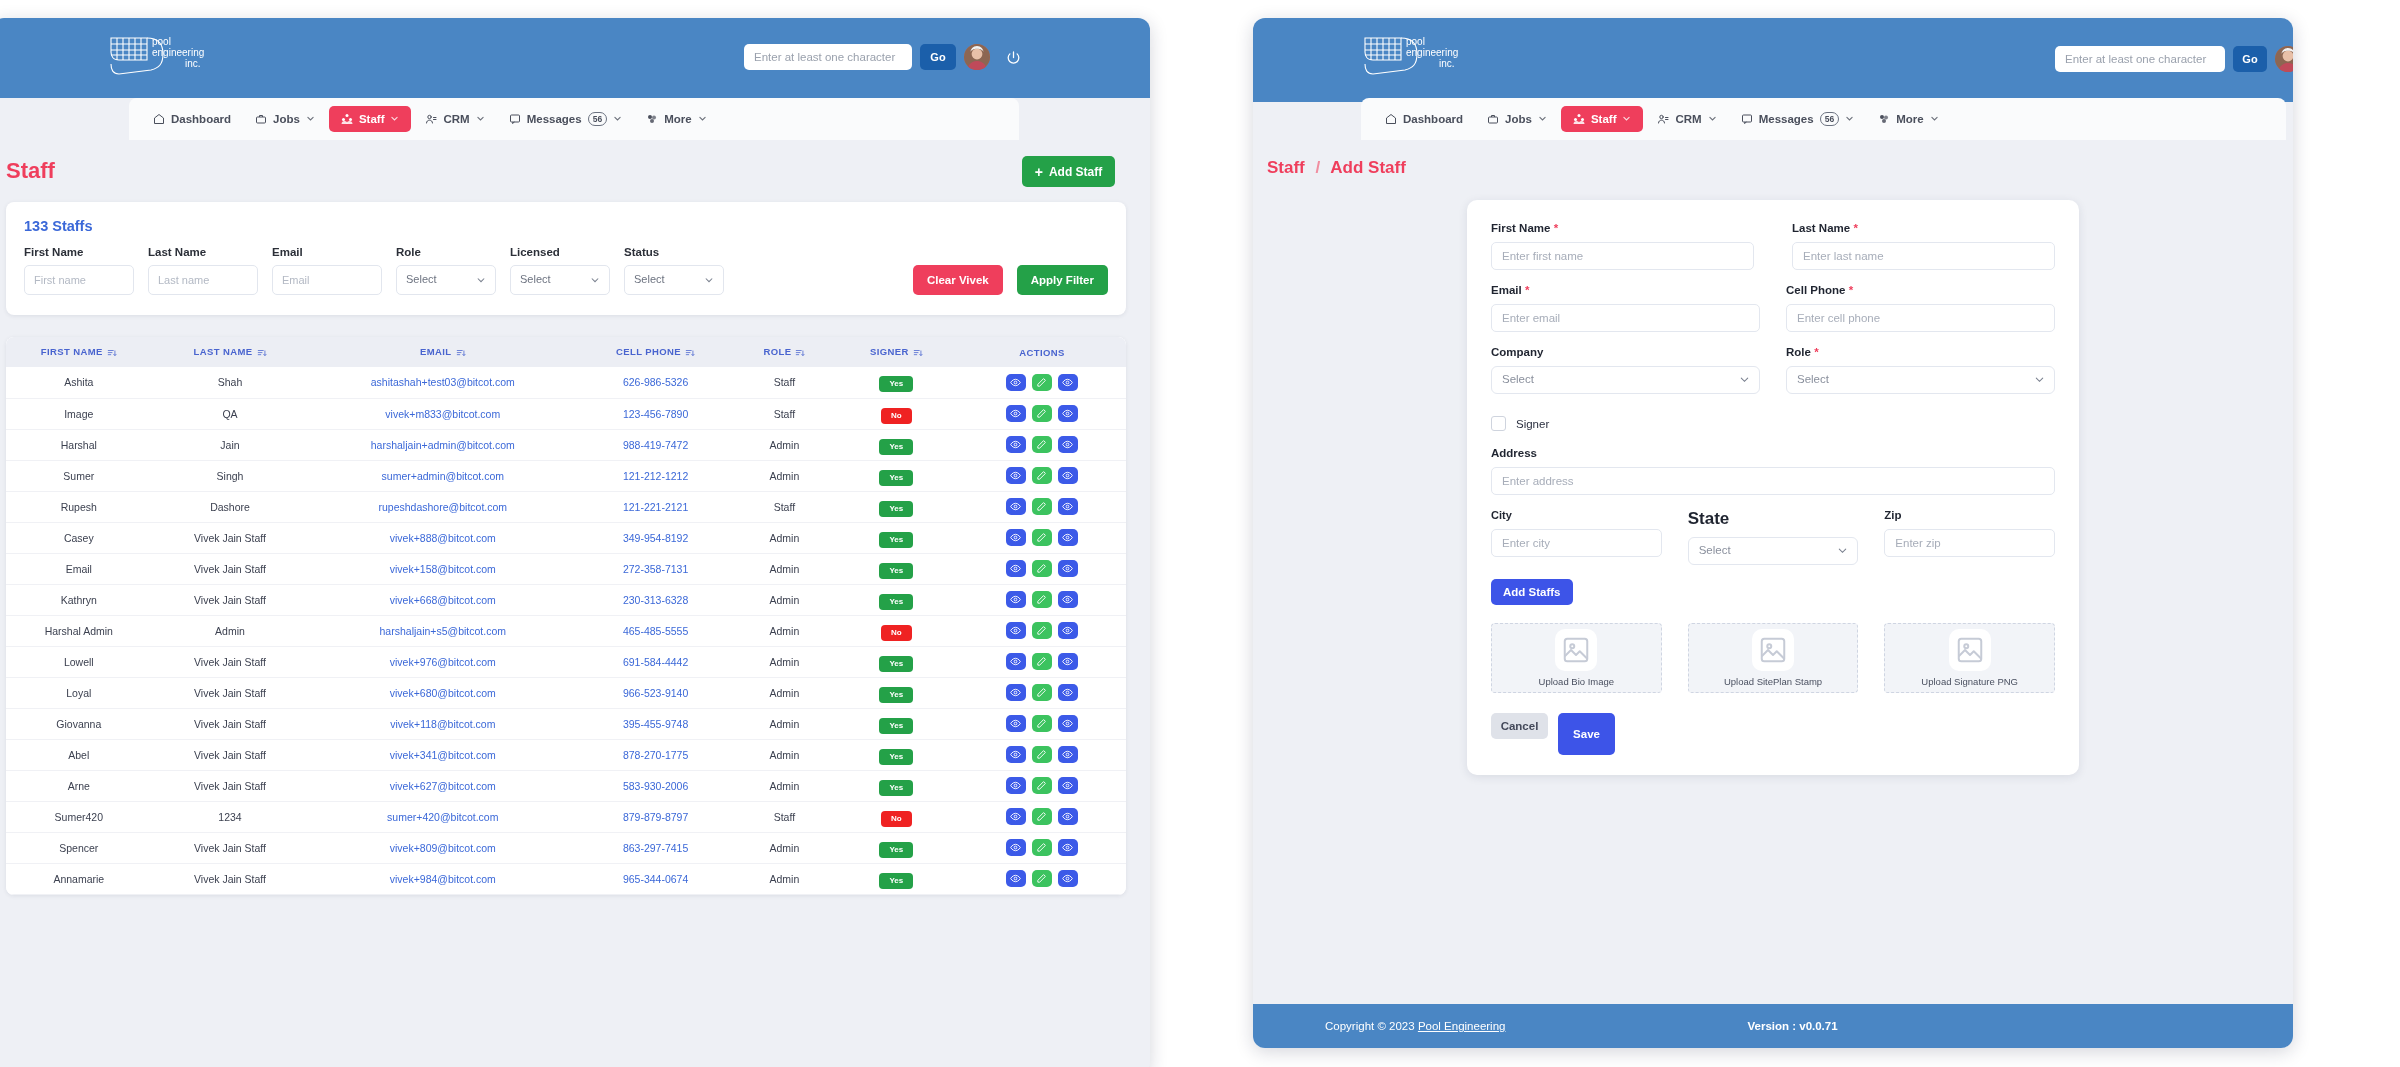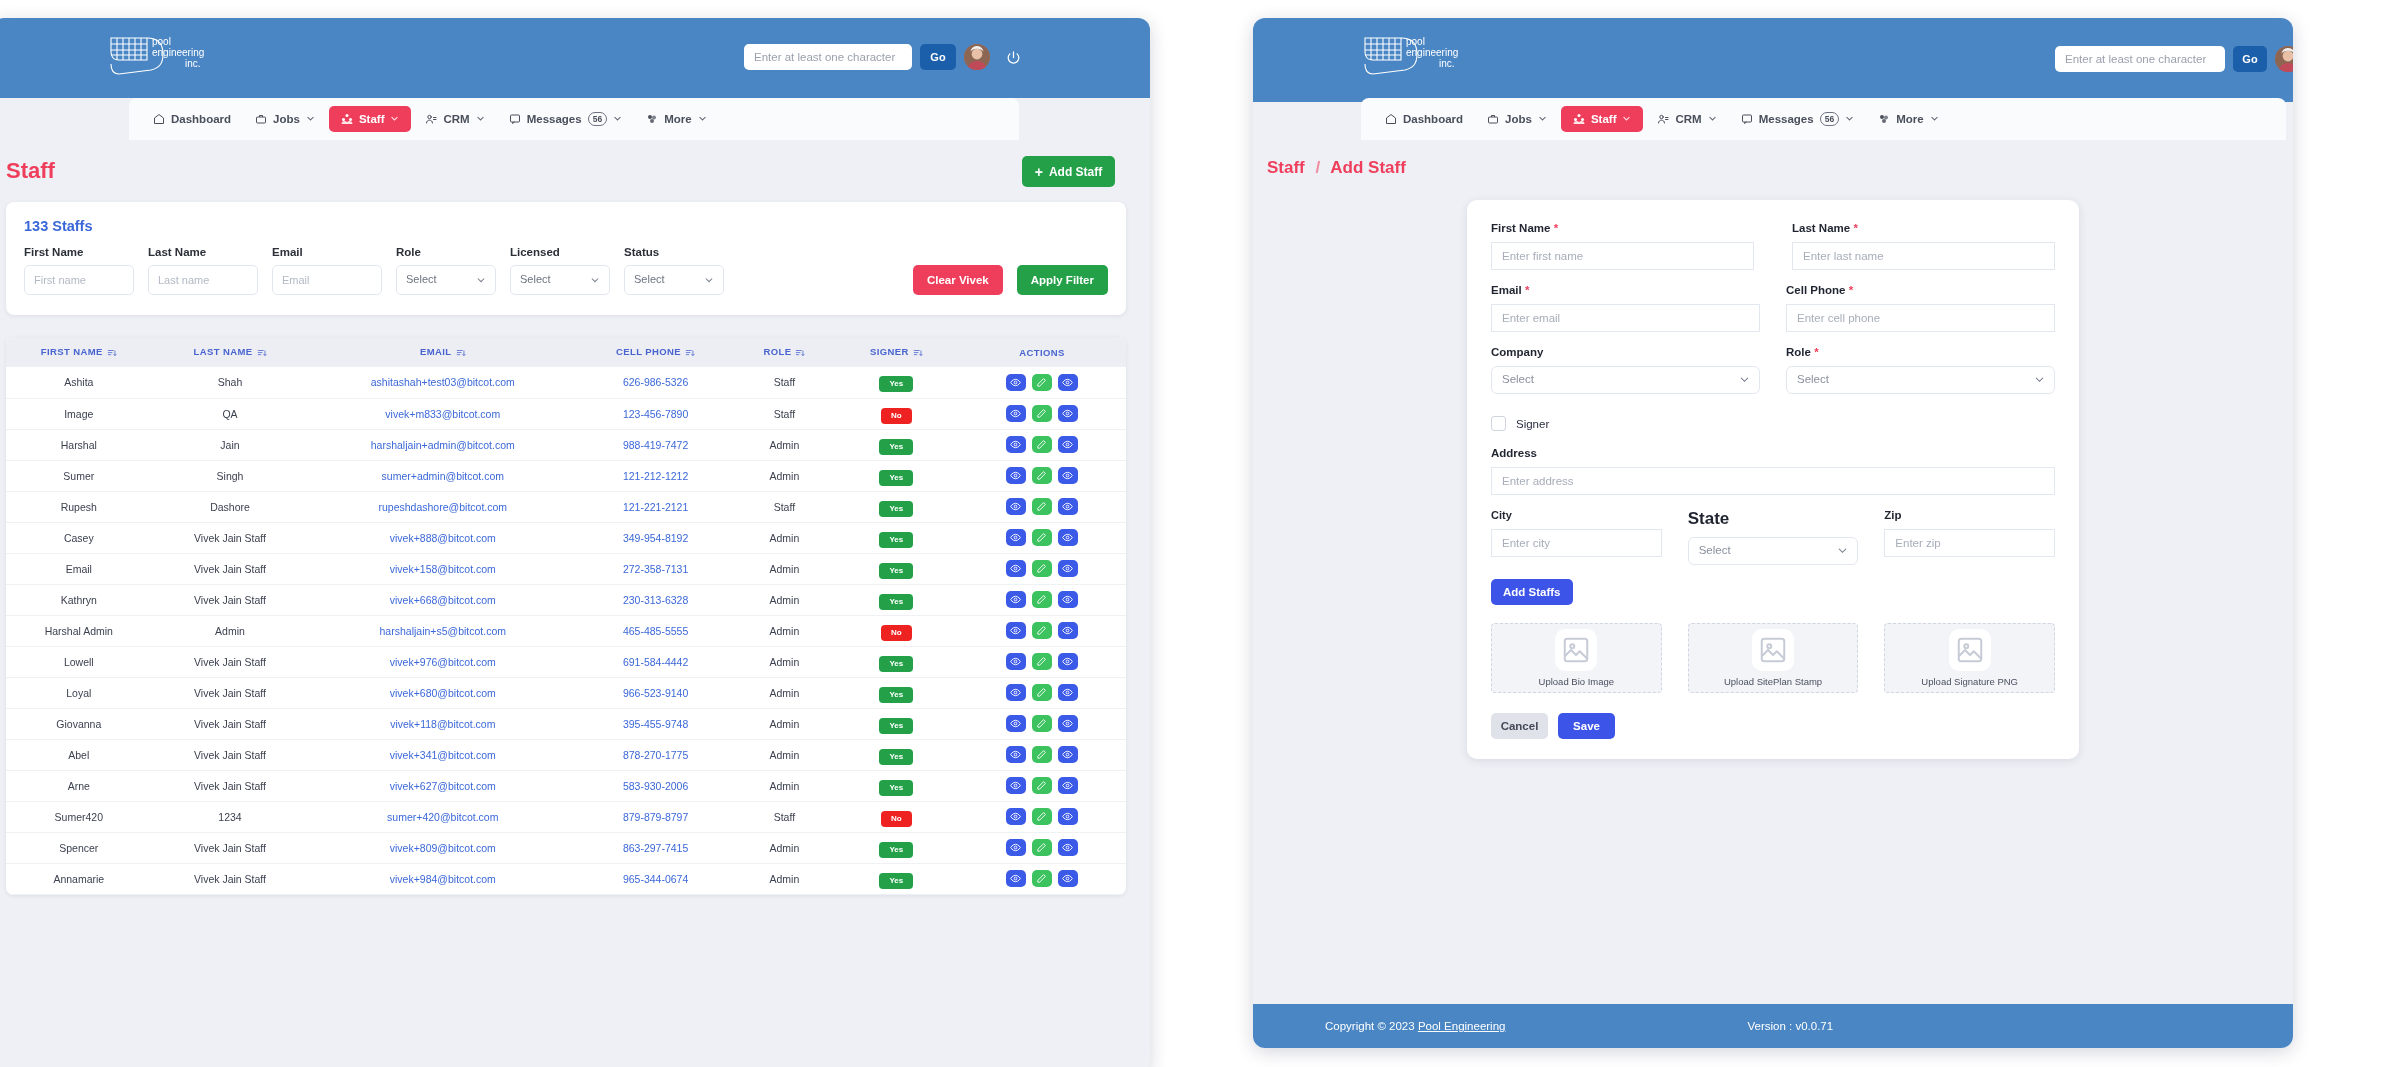--- a/index.html
+++ b/index.html
@@ -129,21 +129,21 @@
   
   .crumb { font-weight: 700; }
   .crumb .c1 { color:#ef3e5c; }
   .crumb .sep { color:#f08ea0; margin:0 6px; }
   .crumb .c2 { color:#ef3e5c; }
 
   .form-card { background:#fff; border-radius:10px; box-shadow: 0 2px 10px rgba(30,40,70,.10); }
   .lbl { color:#1f2430; font-weight:700; display:block; }
   .req { color:#ef3e5c; }
   .inp {
-    width:100%; border:1px solid #e3e7ef; border-radius:0; background:#fff;
+    width:100%; border:1px solid #e3e7ef; border-radius:5px; background:#fff;
     color:#333a47; outline:none; font-family:"Liberation Sans", sans-serif;
   }
   .inp::placeholder { color:#a7adb9; }
   .sel {
     width:100%; border:1px solid #e3e7ef; border-radius:6px; background:#fff;
     color:#8a909d; outline:none; appearance:none; -webkit-appearance:none; cursor:pointer;
     font-family:"Liberation Sans", sans-serif;
   }
   .chk {
     width:15px; height:15px; border:1px solid #cfd4de; border-radius:3px; background:#fff;
@@ -1289,28 +1289,28 @@
                   <path d="M3 17l5-5 4 4 3-3 6 6"></path>
                 </svg>
               </div>
               <div class="ulabel" style="font-size: 9.5px; margin-top: 5px;">Upload Signature PNG</div>
             </div>
           </div>
 
         
         <div style="display:flex; gap:10px; margin-top:20px;">
           <button class="btn-grey" style="height:26px;width:57px;font-size:11.5px;">Cancel</button>
-          <button class="btn-blue" style="height:26px;width:57px;font-size:11.5px;">Save</button>
+          <button class="btn-blue" style="height:42px;width:57px;font-size:11.5px;">Save</button>
         </div>
       </div>
 
       <div class="footer" style="height:44px;">
         <div style="margin-left:72px;font-size:11.5px;">
           <span>Copyright © 2023</span>
           <a href="#">Pool Engineering</a>
         </div>
-        <div style="margin-left:242px;font-size:11.5px;">Version : v0.0.71</div>
+        <div style="margin-left:242px;font-size:11.5px;font-weight:bold;">Version : v0.0.71</div>
       </div>
 
     </div>
   </div>
 
 </div>
 
 </body></html>

